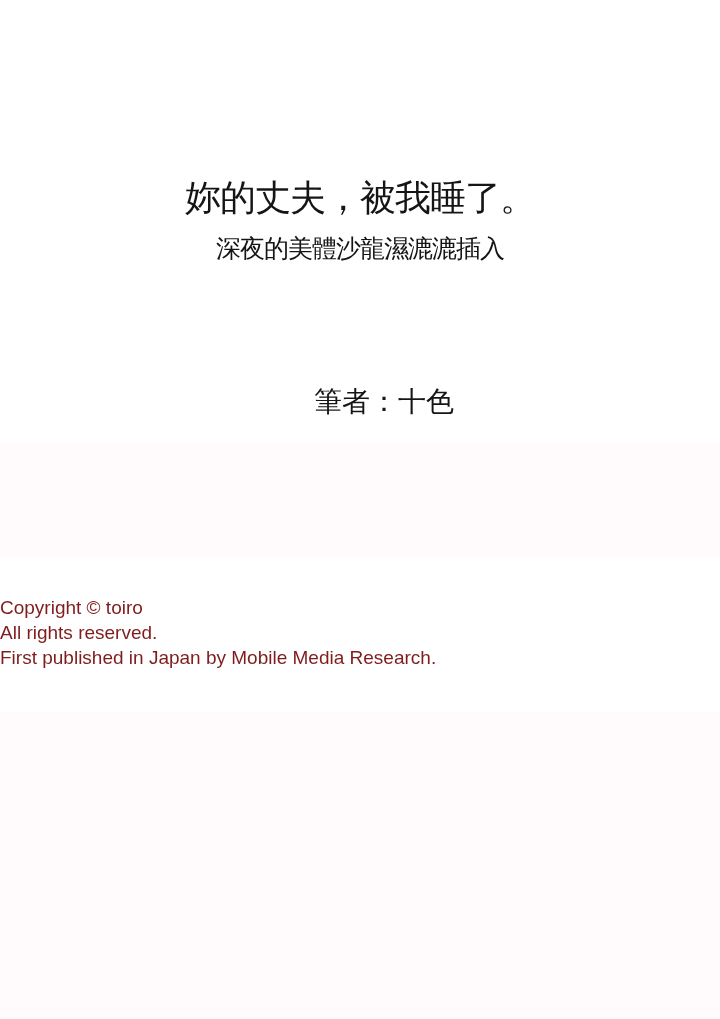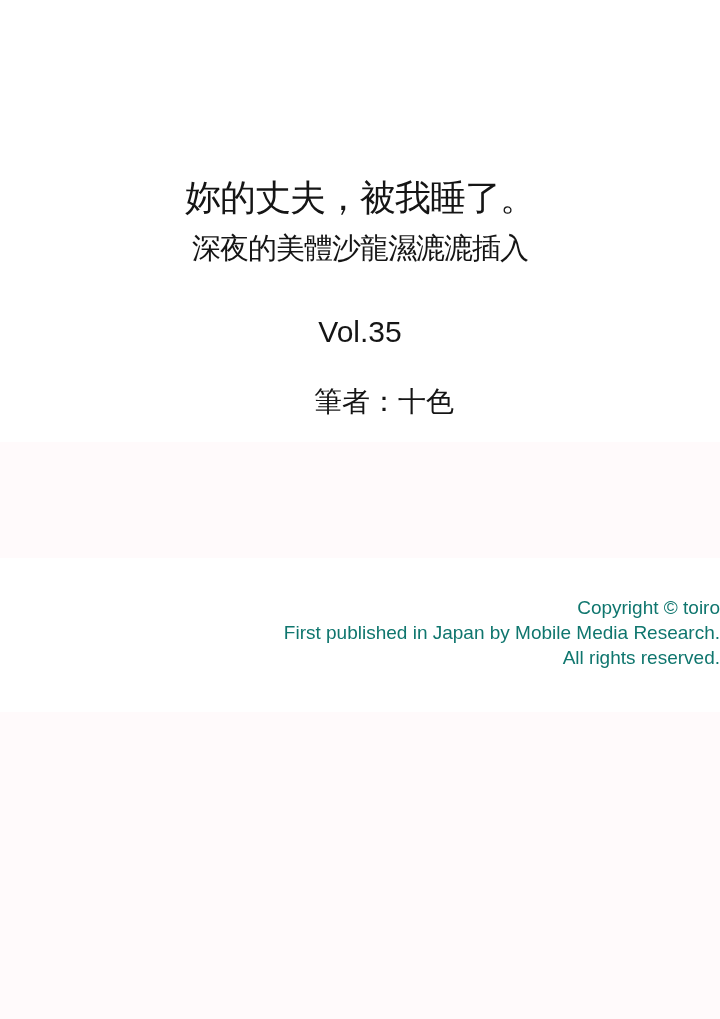--- a/index.html
+++ b/index.html
@@ -41,21 +41,21 @@
   .series-title {
     top: 178px;
     font-size: 36px;
     line-height: 40px;
     font-weight: 500;
     letter-spacing: -1px;
     margin: 0;
   }
   .series-subtitle {
     top: 233px;
-    font-size: 29px;
+    font-size: 25px;
     line-height: 30px;
     font-weight: 400;
     letter-spacing: -1px;
     margin: 0;
   }
   .volume-label {
     top: 315px;
     font-size: 30px;
     line-height: 34px;
   }
@@ -63,44 +63,43 @@
     top: 386px;
     font-size: 28px;
     line-height: 32px;
     margin-left: 24px;
   }
   .copyright-block {
     position: absolute;
     top: 595px;
     left: 0;
     width: 720px;
-    text-align: right;
+    text-align: left;
     font-size: 19px;
     line-height: 25px;
-    color: #0f766e;
+    color: #7f1d1d;
   }
   .copyright-line {
     white-space: nowrap;
   }
 </style>
 </head>
 <body>
 
 <div class="page">
 
   <div class="tint-band band-upper"></div>
   <div class="tint-band band-lower"></div>
 
   <h1 class="text-line series-title">妳的丈夫，被我睡了。</h1>
 
   <h2 class="text-line series-subtitle">深夜的美體沙龍濕漉漉插入</h2>
 
-  <div class="text-line volume-label">Vol.35</div>
 
   <div class="text-line author-line">筆者：十色</div>
 
   <div class="copyright-block">
     <div class="copyright-line">Copyright © toiro</div>
+    <div class="copyright-line">All rights reserved.</div>
     <div class="copyright-line">First published in Japan by Mobile Media Research.</div>
-    <div class="copyright-line">All rights reserved.</div>
   </div>
 
 </div>
 
 </body></html>

